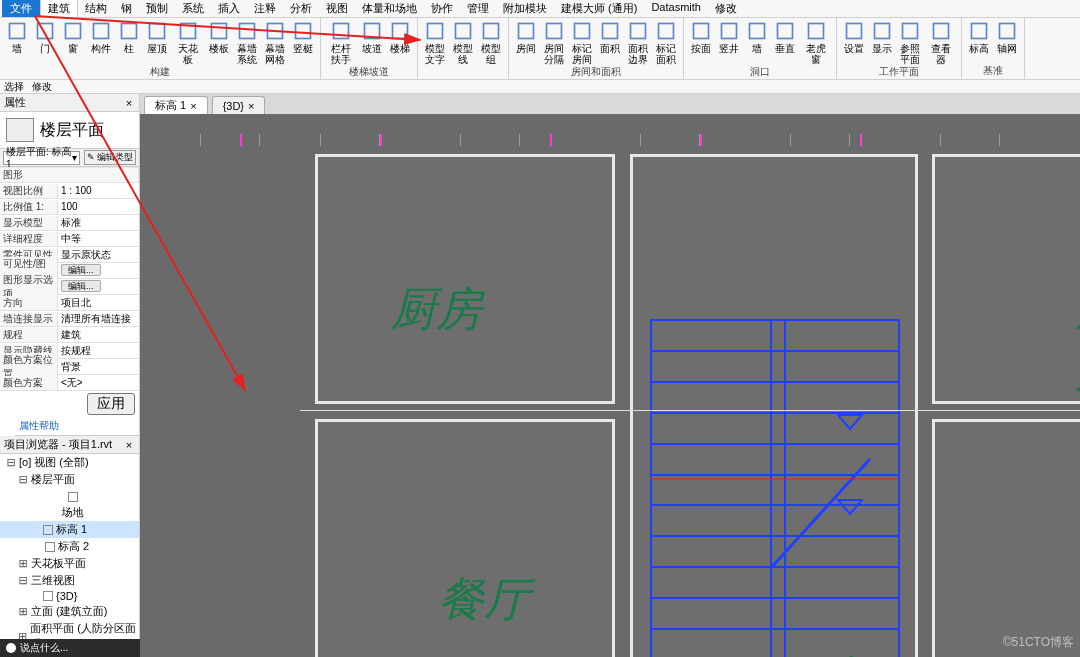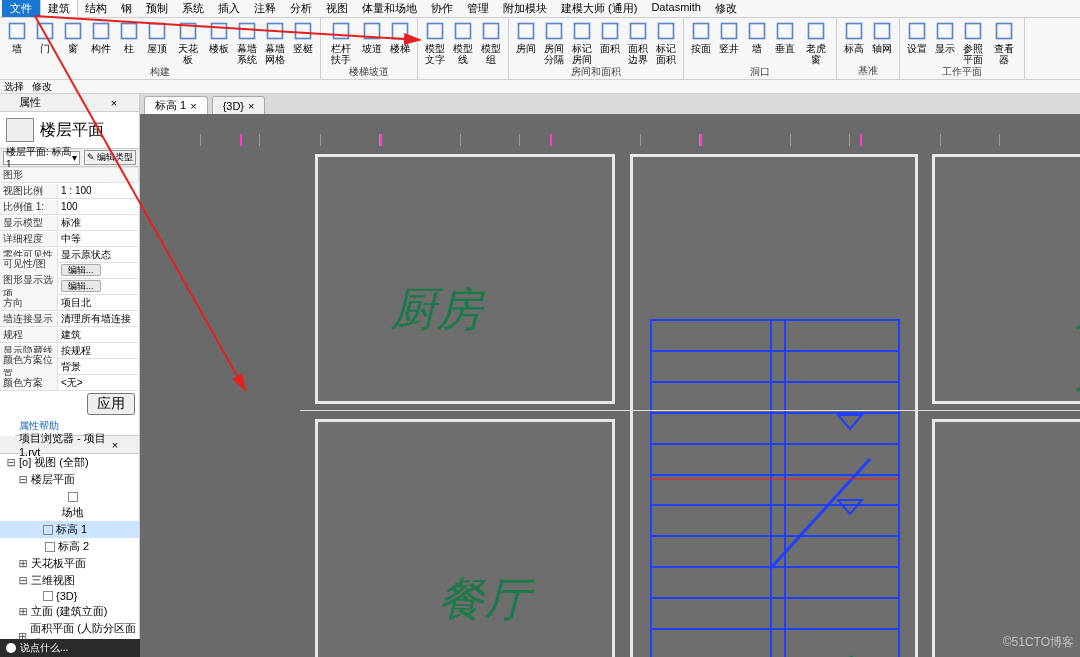--- a/index.html
+++ b/index.html
@@ -13,21 +13,21 @@
   .ribgroup .icons { display: flex; gap: 2px; align-items: flex-start; }
   .ribgroup .lbl { text-align:center; font-size:10px; color:#444; padding-bottom:1px;}
   .ibtn { display:flex; flex-direction:column; align-items:center; gap:1px; cursor:pointer; padding:0 2px;}
   .ibtn .ic { width:22px; height:22px; display:flex; align-items:center; justify-content:center;}
   .ibtn .ic svg { width:20px; height:20px; }
   .ibtn span { font-size:10px; line-height:11px; text-align:center; max-width:28px; }
   .small-row { height:14px; background:#f7f7f7; border-bottom:1px solid #d0d0d0; display:flex; align-items:center; font-size:10px; padding-left:4px; gap:8px;}
 
   .workarea { position:absolute; top:94px; left:0; right:0; bottom:0; display:flex; }
   .leftpanel { width:140px; display:flex; flex-direction:column; border-right:1px solid #ccc; background:#fff;}
-  .panelhead { height:18px; display:flex; align-items:center; justify-content:space-between; font-size:11px; padding:0 19px; border-bottom:1px solid #ccc; background:#f0f0f0;}
+  .panelhead { height:18px; display:flex; align-items:center; justify-content:space-between; font-size:11px; padding:0 4px; border-bottom:1px solid #ccc; background:#f0f0f0;}
   .panelhead .x { cursor:pointer; width:12px; text-align:center; }
   .pp-top { padding:6px; display:flex; align-items:center; gap:6px; border-bottom:1px solid #ccc;}
   .pp-top .thumb{ width:28px; height:24px; border:1px solid #888; background:#eee;}
   .proptable { font-size:10px; }
   .proptable .row { display:flex; border-bottom:1px solid #e0e0e0; height:16px; align-items:center; }
   .proptable .k { width:58px; padding-left:3px; color:#333; background:#f7f7f7; border-right:1px solid #e0e0e0;}
   .proptable .v { flex:1; padding-left:3px; }
   .proptable .btn { background:#e8e8e8; padding:0 6px; border:1px solid #aaa; font-size:9px; border-radius:2px;}
   .dd { display:flex; align-items:center; height:18px; font-size:10px; padding:0 3px; background:#f0f0f0; border-bottom:1px solid #ccc; gap:4px;}
   .dd .combo{ flex:1; border:1px solid #999; background:#fff; padding:0 2px; height:14px; display:flex; align-items:center; justify-content:flex-end;}
@@ -336,69 +336,69 @@
       <div class="lbl">洞口</div>
     </div>
     <div class="ribgroup">
       <div class="icons">
         <div class="ibtn">
           <div class="ic">
             <svg viewBox="0 0 24 24">
               <rect x="3" y="3" width="18" height="18" fill="none" stroke="#5b87c7" stroke-width="2"></rect>
             </svg>
           </div>
-          <span>标高</span>
-        </div>
-        <div class="ibtn">
-          <div class="ic">
-            <svg viewBox="0 0 24 24">
-              <rect x="3" y="3" width="18" height="18" fill="none" stroke="#5b87c7" stroke-width="2"></rect>
-            </svg>
-          </div>
-          <span>轴网</span>
-        </div>
-      </div>
-      <div class="lbl">基准</div>
+          <span>设置</span>
+        </div>
+        <div class="ibtn">
+          <div class="ic">
+            <svg viewBox="0 0 24 24">
+              <rect x="3" y="3" width="18" height="18" fill="none" stroke="#5b87c7" stroke-width="2"></rect>
+            </svg>
+          </div>
+          <span>显示</span>
+        </div>
+        <div class="ibtn">
+          <div class="ic">
+            <svg viewBox="0 0 24 24">
+              <rect x="3" y="3" width="18" height="18" fill="none" stroke="#5b87c7" stroke-width="2"></rect>
+            </svg>
+          </div>
+          <span>参照<br>平面</span>
+        </div>
+        <div class="ibtn">
+          <div class="ic">
+            <svg viewBox="0 0 24 24">
+              <rect x="3" y="3" width="18" height="18" fill="none" stroke="#5b87c7" stroke-width="2"></rect>
+            </svg>
+          </div>
+          <span>查看器</span>
+        </div>
+      </div>
+      <div class="lbl">工作平面</div>
     </div>
     <div class="ribgroup">
       <div class="icons">
         <div class="ibtn">
           <div class="ic">
             <svg viewBox="0 0 24 24">
               <rect x="3" y="3" width="18" height="18" fill="none" stroke="#5b87c7" stroke-width="2"></rect>
             </svg>
           </div>
-          <span>设置</span>
-        </div>
-        <div class="ibtn">
-          <div class="ic">
-            <svg viewBox="0 0 24 24">
-              <rect x="3" y="3" width="18" height="18" fill="none" stroke="#5b87c7" stroke-width="2"></rect>
-            </svg>
-          </div>
-          <span>显示</span>
-        </div>
-        <div class="ibtn">
-          <div class="ic">
-            <svg viewBox="0 0 24 24">
-              <rect x="3" y="3" width="18" height="18" fill="none" stroke="#5b87c7" stroke-width="2"></rect>
-            </svg>
-          </div>
-          <span>参照<br>平面</span>
-        </div>
-        <div class="ibtn">
-          <div class="ic">
-            <svg viewBox="0 0 24 24">
-              <rect x="3" y="3" width="18" height="18" fill="none" stroke="#5b87c7" stroke-width="2"></rect>
-            </svg>
-          </div>
-          <span>查看器</span>
-        </div>
-      </div>
-      <div class="lbl">工作平面</div>
+          <span>标高</span>
+        </div>
+        <div class="ibtn">
+          <div class="ic">
+            <svg viewBox="0 0 24 24">
+              <rect x="3" y="3" width="18" height="18" fill="none" stroke="#5b87c7" stroke-width="2"></rect>
+            </svg>
+          </div>
+          <span>轴网</span>
+        </div>
+      </div>
+      <div class="lbl">基准</div>
     </div>
   </div>
 
 <div class="small-row">
   <span>选择</span>
   <span>修改</span>
 </div>
 
 <div class="workarea">
 

